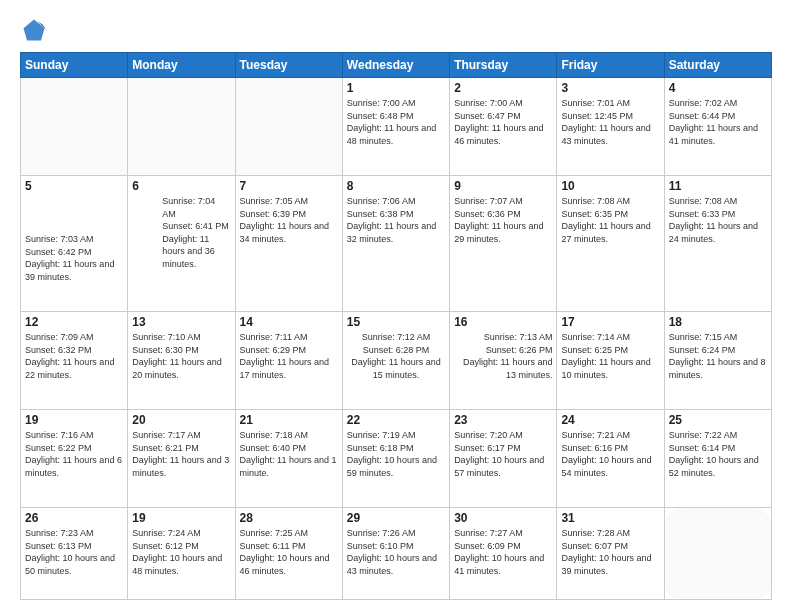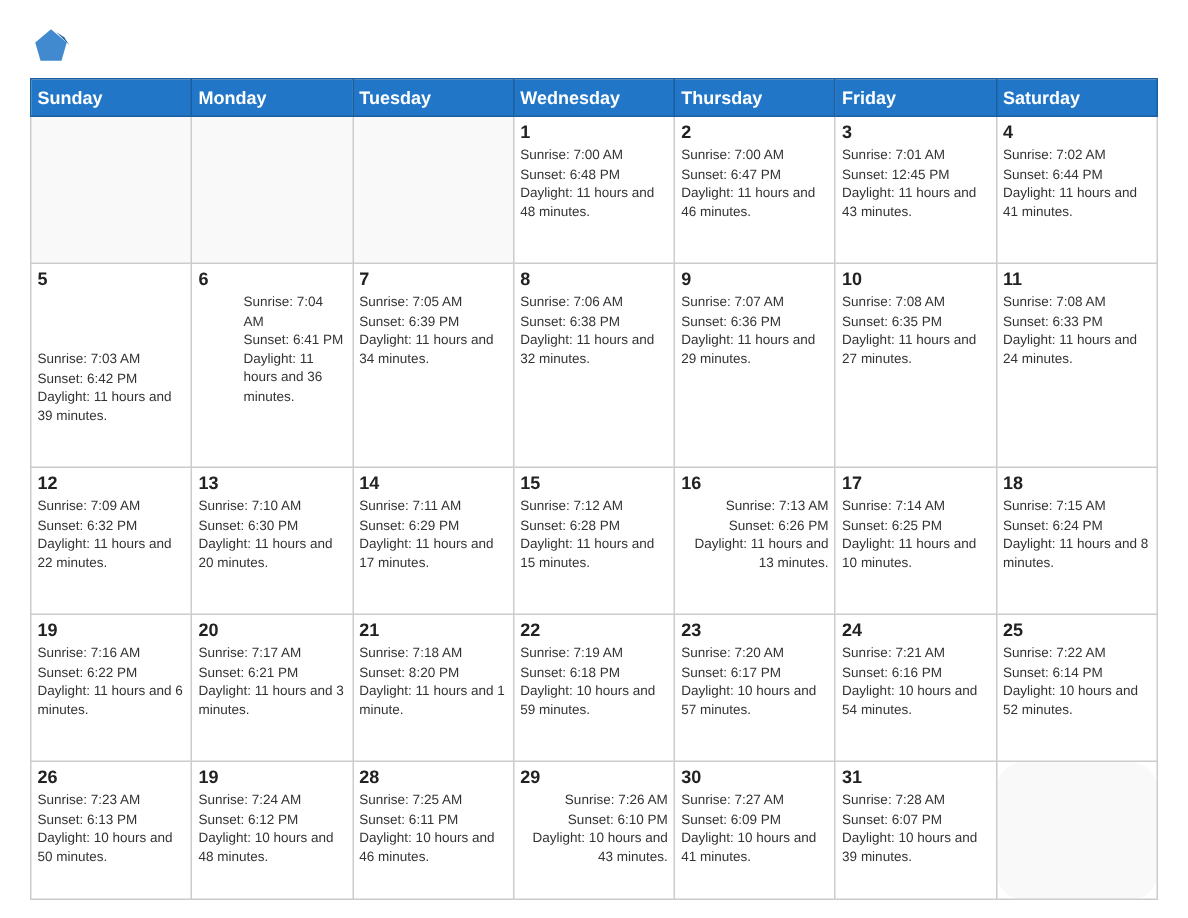--- a/index.html
+++ b/index.html
@@ -216,21 +216,21 @@
 Daylight: 11 hours and 20 minutes.</div>
           </td>
           <td>
             <span class="day-number">14</span>
             <div class="day-info" style="white-space: pre-line;">Sunrise: 7:11 AM
 Sunset: 6:29 PM
 Daylight: 11 hours and 17 minutes.</div>
           </td>
           <td>
             <span class="day-number">15</span>
-            <div class="day-info" style="white-space: pre-line;">Sunrise: 7:12 AM
+            <div class="day-info" style="white-space: pre-line; text-align: center;">Sunrise: 7:12 AM
 Sunset: 6:28 PM
 Daylight: 11 hours and 15 minutes.</div>
           </td>
           <td>
             <span class="day-number">16</span>
             <div class="day-info" style="white-space: pre-line; text-align: right;">Sunrise: 7:13 AM
 Sunset: 6:26 PM
 Daylight: 11 hours and 13 minutes.</div>
           </td>
           <td>
@@ -255,21 +255,21 @@
           </td>
           <td>
             <span class="day-number">20</span>
             <div class="day-info" style="white-space: pre-line;">Sunrise: 7:17 AM
 Sunset: 6:21 PM
 Daylight: 11 hours and 3 minutes.</div>
           </td>
           <td>
             <span class="day-number">21</span>
             <div class="day-info" style="white-space: pre-line;">Sunrise: 7:18 AM
-Sunset: 8:20 PM
+Sunset: 6:40 PM
 Daylight: 11 hours and 1 minute.</div>
           </td>
           <td>
             <span class="day-number">22</span>
             <div class="day-info" style="white-space: pre-line;">Sunrise: 7:19 AM
 Sunset: 6:18 PM
 Daylight: 10 hours and 59 minutes.</div>
           </td>
           <td>
             <span class="day-number">23</span>
@@ -304,21 +304,21 @@
 Daylight: 10 hours and 48 minutes.</div>
           </td>
           <td>
             <span class="day-number">28</span>
             <div class="day-info" style="white-space: pre-line;">Sunrise: 7:25 AM
 Sunset: 6:11 PM
 Daylight: 10 hours and 46 minutes.</div>
           </td>
           <td>
             <span class="day-number">29</span>
-            <div class="day-info" style="white-space: pre-line; text-align: right;">Sunrise: 7:26 AM
+            <div class="day-info" style="white-space: pre-line;">Sunrise: 7:26 AM
 Sunset: 6:10 PM
 Daylight: 10 hours and 43 minutes.</div>
           </td>
           <td>
             <span class="day-number">30</span>
             <div class="day-info" style="white-space: pre-line;">Sunrise: 7:27 AM
 Sunset: 6:09 PM
 Daylight: 10 hours and 41 minutes.</div>
           </td>
           <td>

